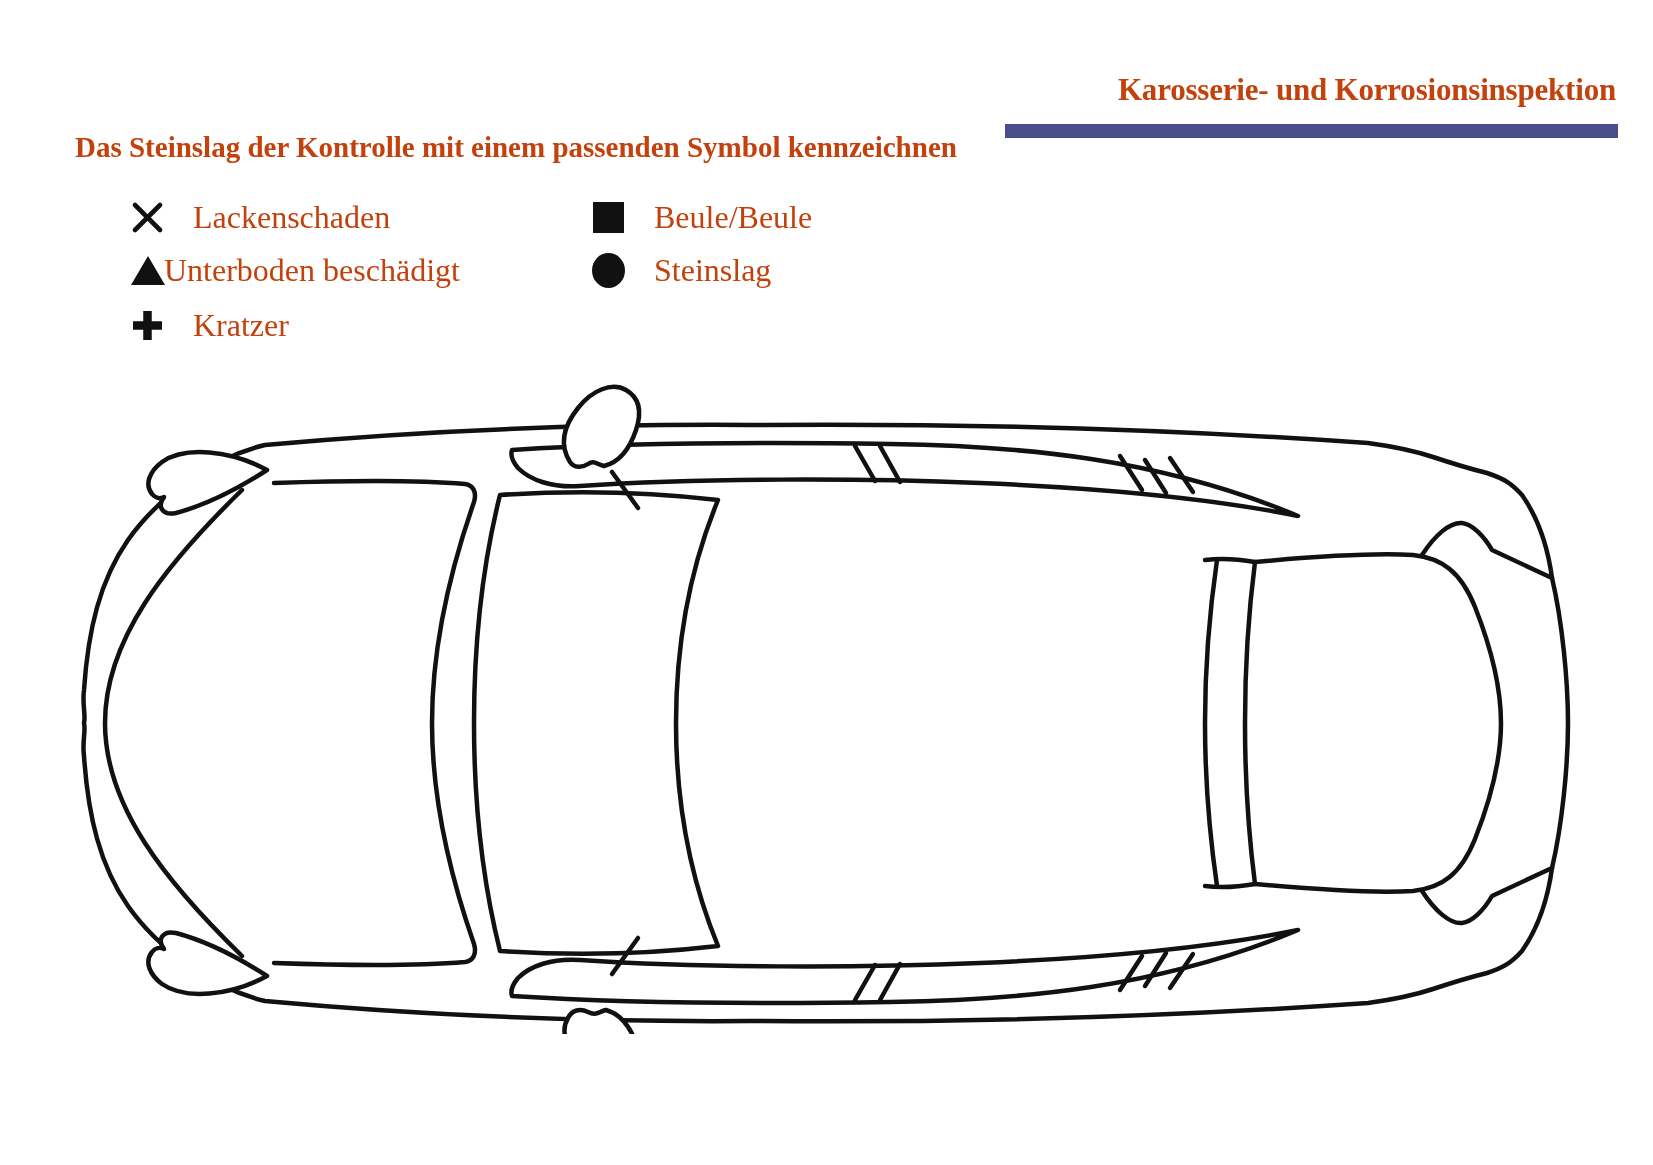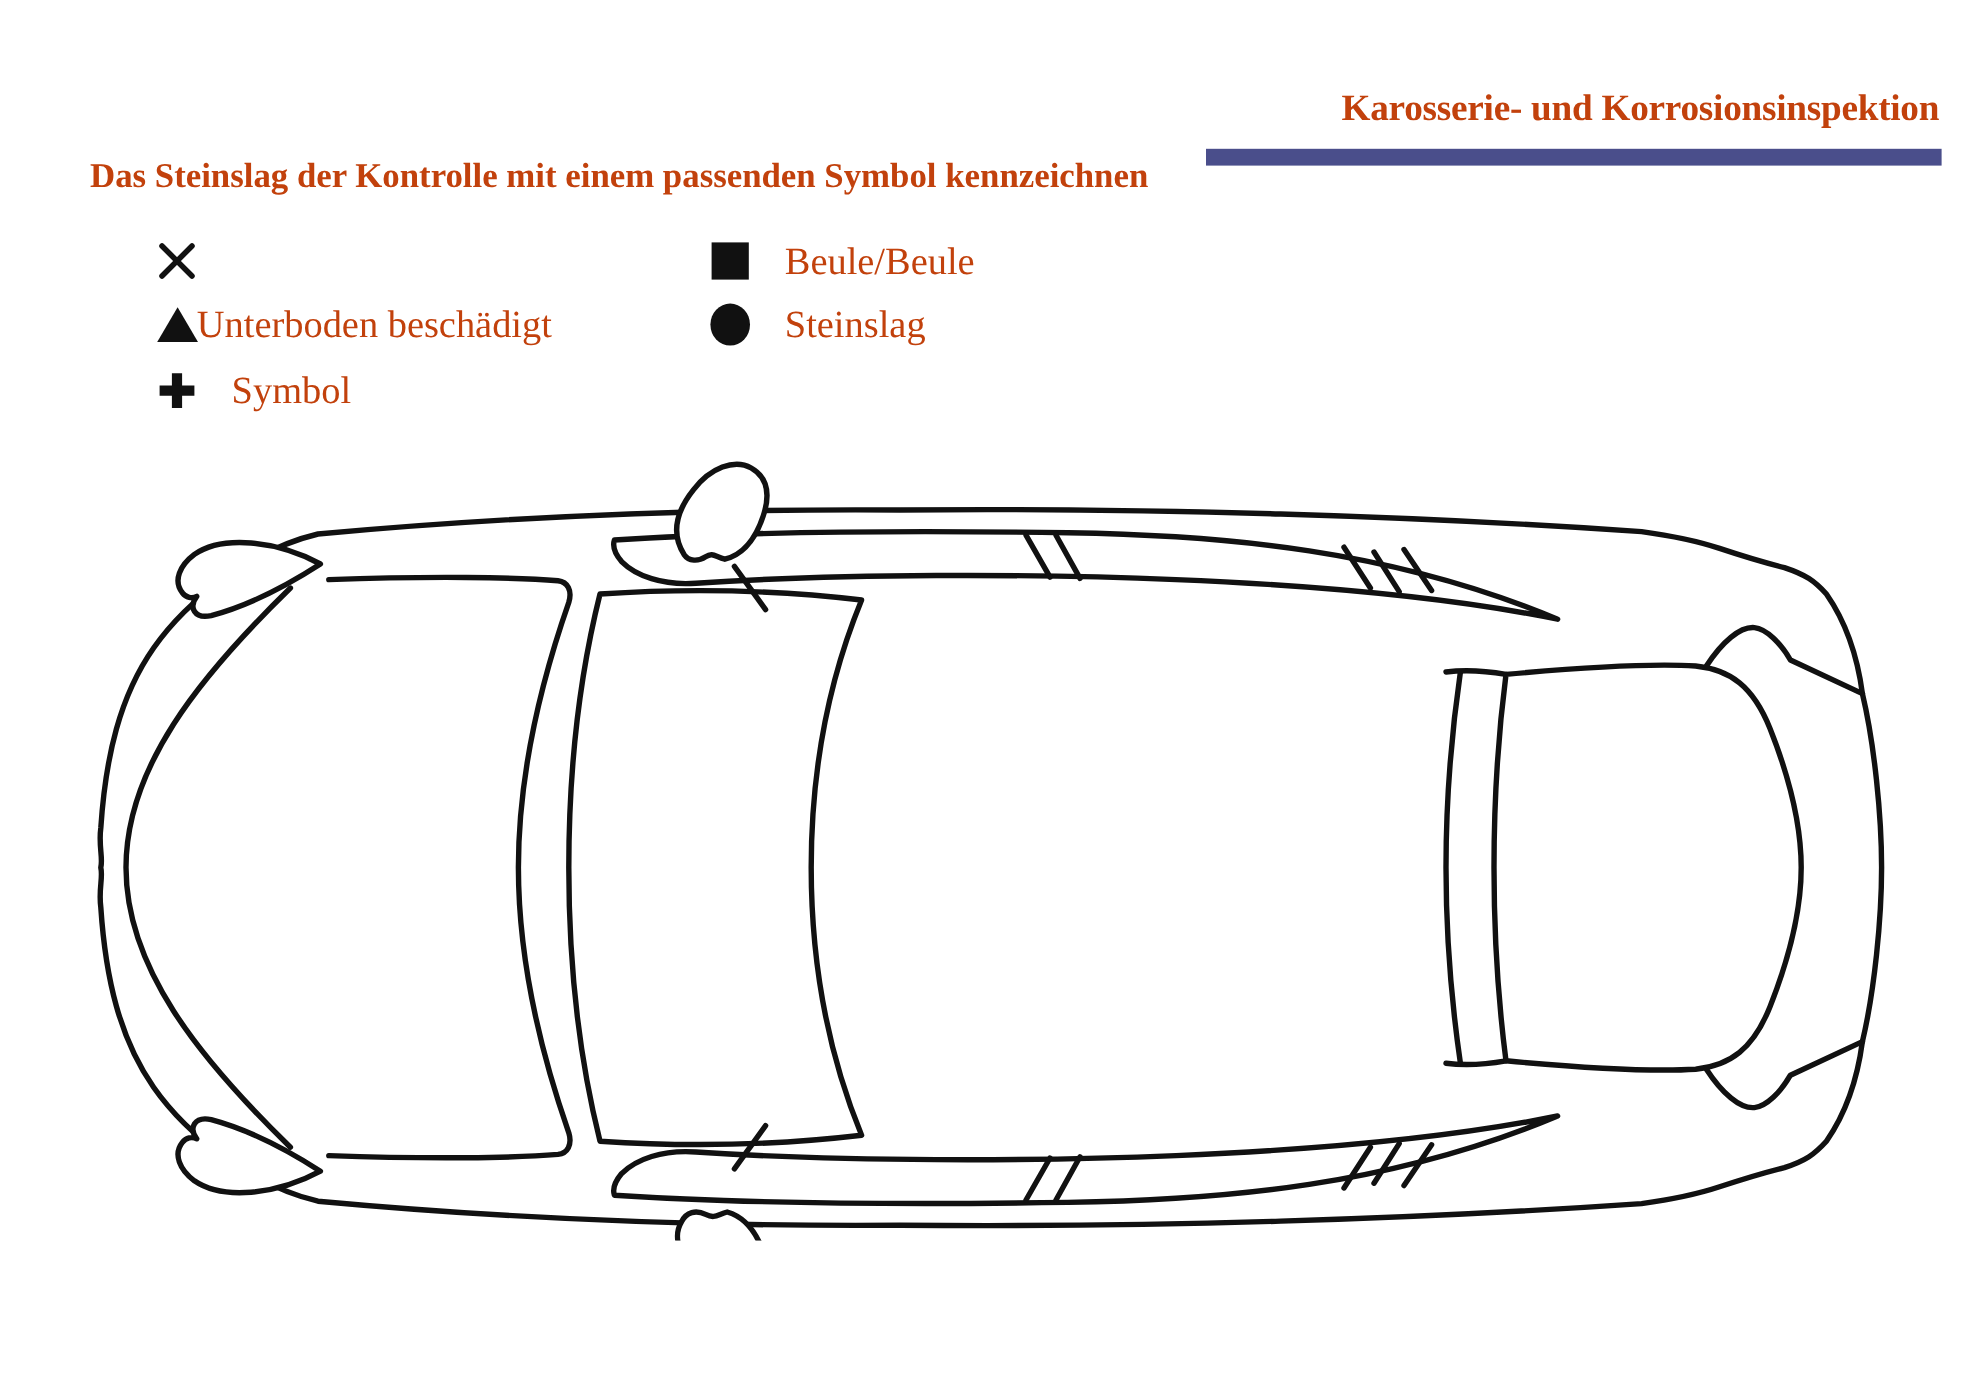--- a/index.html
+++ b/index.html
@@ -64,37 +64,38 @@
 
   <div class="legend">
 
     <div class="legend-row" style="left:131px; top:197px;">
       <span class="sym sym-box">
         <svg width="33" height="33" viewBox="0 0 33 33">
           <line x1="4" y1="4" x2="29" y2="29" stroke="#111" stroke-width="4.6" stroke-linecap="round"></line>
           <line x1="29" y1="4" x2="4" y2="29" stroke="#111" stroke-width="4.6" stroke-linecap="round"></line>
         </svg>
       </span>
+      <span class="legend-label" style="margin-left:29px;">Lackenschaden</span>
     </div>
 
     <div class="legend-row" style="left:131px; top:250px;">
       <span class="sym sym-box">
         <span class="sym-triangle"></span>
       </span>
       <span class="legend-label" style="">Unterboden beschädigt</span>
     </div>
 
     <div class="legend-row" style="left:131px; top:305px;">
       <span class="sym sym-box">
         <svg width="33" height="33" viewBox="0 0 33 33">
           <line x1="16.5" y1="2" x2="16.5" y2="31" stroke="#111" stroke-width="8.5"></line>
           <line x1="2" y1="16.5" x2="31" y2="16.5" stroke="#111" stroke-width="8.5"></line>
         </svg>
       </span>
-      <span class="legend-label" style="margin-left:29px;">Symbol</span>
+      <span class="legend-label" style="margin-left:29px;">Kratzer</span>
     </div>
 
     <div class="legend-row" style="left:592px; top:197px;">
       <span class="sym sym-box">
         <span class="sym-square"></span>
       </span>
       <span class="legend-label" style="margin-left:29px;">Beule/Beule</span>
     </div>
 
     <div class="legend-row" style="left:592px; top:250px;">

